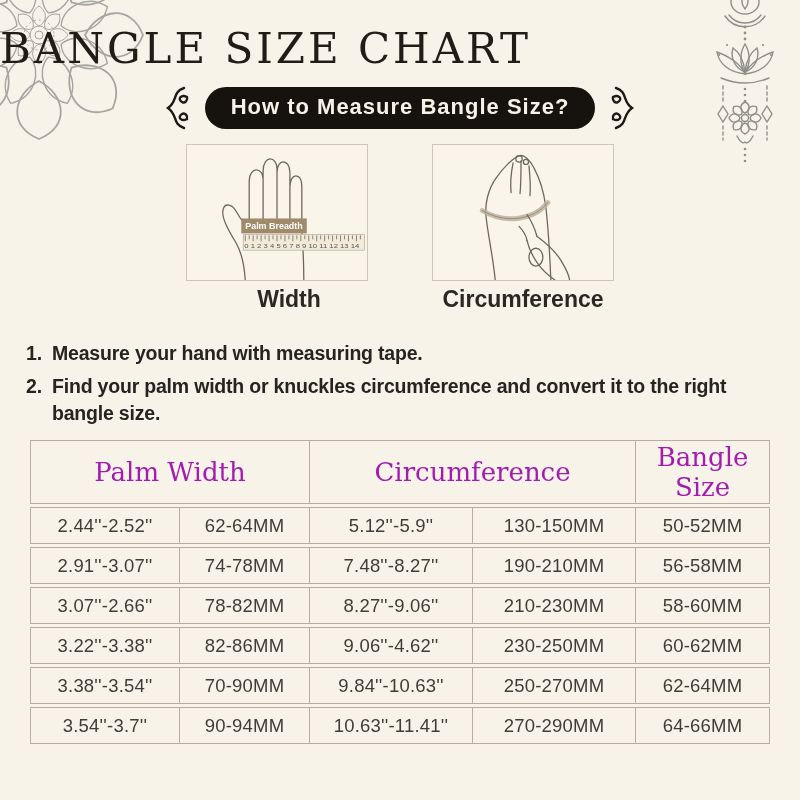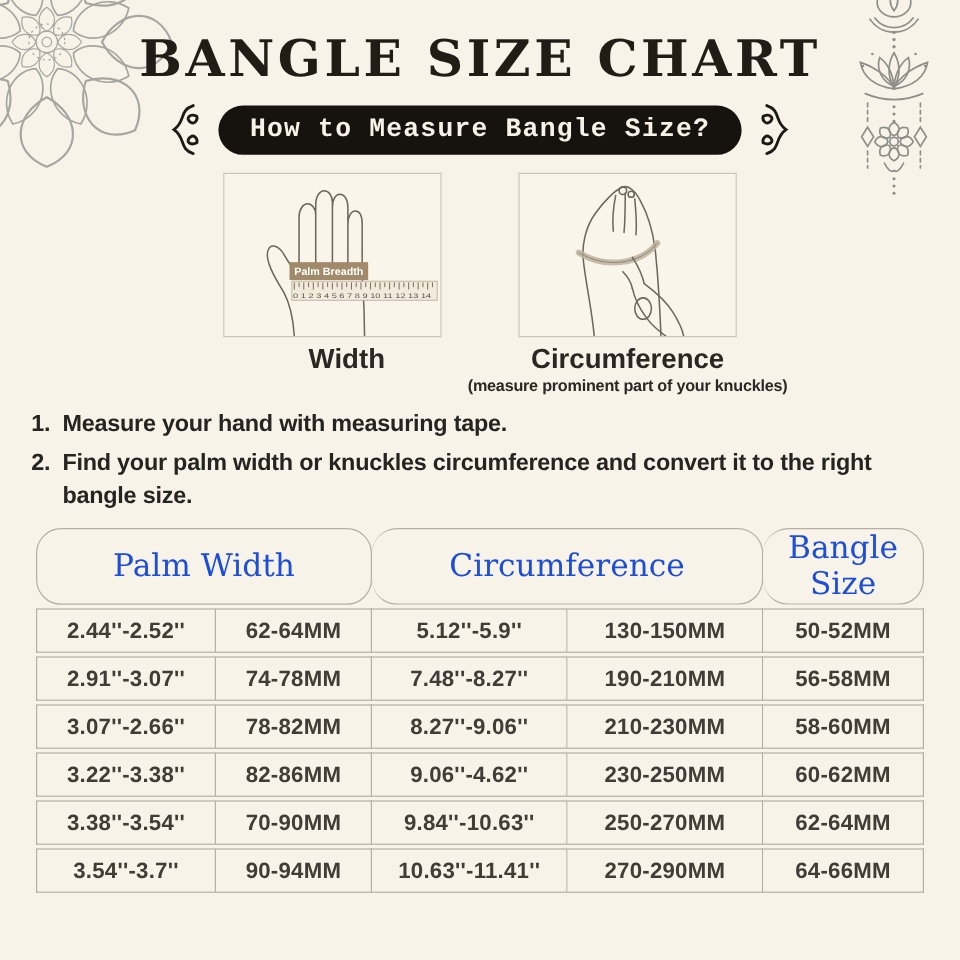--- a/index.html
+++ b/index.html
@@ -14,49 +14,49 @@
     --orn2:#8f8e89;
     --boxborder:#ccc6b8;
   }
   html,body{margin:0;padding:0;}
   body{width:800px;height:800px;background:var(--bg);font-family:"Liberation Sans",sans-serif;}
   .page{position:relative;width:800px;height:800px;overflow:hidden;background:var(--bg);}
 
   .mandala{position:absolute;left:-66px;top:-70px;}
   .hanging{position:absolute;left:692px;top:0;}
 
-  .title{position:absolute;top:24px;left:0;width:100%;text-align:center;
-         font-family:"DejaVu Serif","Liberation Serif",serif;font-weight:bold;
+  .title{position:absolute;top:24px;left:0;width:100%;text-align:left;
+         font-family:"DejaVu Serif","Liberation Serif",serif;font-weight:normal;
          font-size:42px;letter-spacing:3px;color:var(--ink);margin:0;}
 
   .pill-row{position:absolute;top:86px;left:0;width:100%;display:flex;justify-content:center;align-items:center;gap:12px;}
   .pill{background:var(--pill);color:#f6f2e8;border-radius:22px;padding:7px 26px 9px;
-        font-family:Liberation Mono, monospace;font-weight:bold;font-size:22px;letter-spacing:1px;}
+        font-family:Liberation Sans, sans-serif;font-weight:bold;font-size:22px;letter-spacing:1px;}
   .squiggle{display:block;}
   .squiggle.flip{transform:scaleX(-1);}
 
   .boxes{position:absolute;top:144px;left:0;width:100%;display:flex;justify-content:center;gap:64px;}
   .illus-box{width:182px;height:137px;border:1px solid var(--boxborder);background:#f9f5eb;box-sizing:border-box;}
 
   .label-width{position:absolute;top:286px;left:159px;width:260px;text-align:center;
                font-weight:bold;font-size:23px;color:#2c2722;}
   .label-circ{position:absolute;top:286px;left:363px;width:320px;text-align:center;
               font-weight:bold;font-size:23px;color:#2c2722;}
   .label-note{font-size:13.5px;font-weight:bold;margin-top:1px;letter-spacing:-0.2px;}
 
   .instructions{position:absolute;top:340px;left:26px;width:742px;margin:0;padding:0;list-style:none;
                 font-weight:bold;font-size:19.5px;letter-spacing:-0.2px;color:#262420;line-height:1.38;}
   .instructions li{position:relative;padding-left:26px;margin-bottom:6px;}
   .instructions .num{position:absolute;left:0;}
 
   .size-table{position:absolute;top:437px;left:30px;width:740px;border-collapse:separate;border-spacing:0 3px;
               table-layout:fixed;}
   .size-table th{font-family:"DejaVu Serif","Liberation Serif",serif;font-weight:normal;font-size:26px;
-                 color:#1d4ed8;height:44px;border-radius:21px;}
-  .size-table td{font-size:18.5px;font-weight:bold;color:var(--ttext);height:33px;text-align:center;letter-spacing:0.2px;}
+                 color:#a21caf;height:44px;}
+  .size-table td{font-size:18.5px;font-weight:normal;color:var(--ttext);height:33px;text-align:center;letter-spacing:0.2px;}
   .size-table th,.size-table td{border:1px solid var(--tborder);border-left:none;background:var(--bg);}
   .size-table th:first-child,.size-table td:first-child{border-left:1px solid var(--tborder);}
 </style>
 </head>
 <body>
 
 <div class="page">
 
   <svg class="mandala" width="210" height="210" viewBox="0 0 210 210" fill="none">
     <defs>
@@ -198,21 +198,20 @@
         <path d="M104,92 C112,98 122,106 128,116 C133,124 136,130 137,136"></path>
         <path d="M94,96 C96,105 100,113 106,121 C112,129 118,133 122,136"></path>
         <ellipse cx="103" cy="113" rx="7" ry="9"></ellipse>
       </svg>
     </div>
   </div>
 
   <div class="label-width">Width</div>
   <div class="label-circ">
     <div>Circumference</div>
-    <div class="label-note">(measure prominent part of your knuckles)</div>
   </div>
 
   <ul class="instructions">
     <li>
       <span class="num">1.</span>
       <span>Measure your hand with measuring tape.</span>
     </li>
     <li>
       <span class="num">2.</span>
       <span>Find your palm width or knuckles circumference and convert it to the right bangle size.</span>

